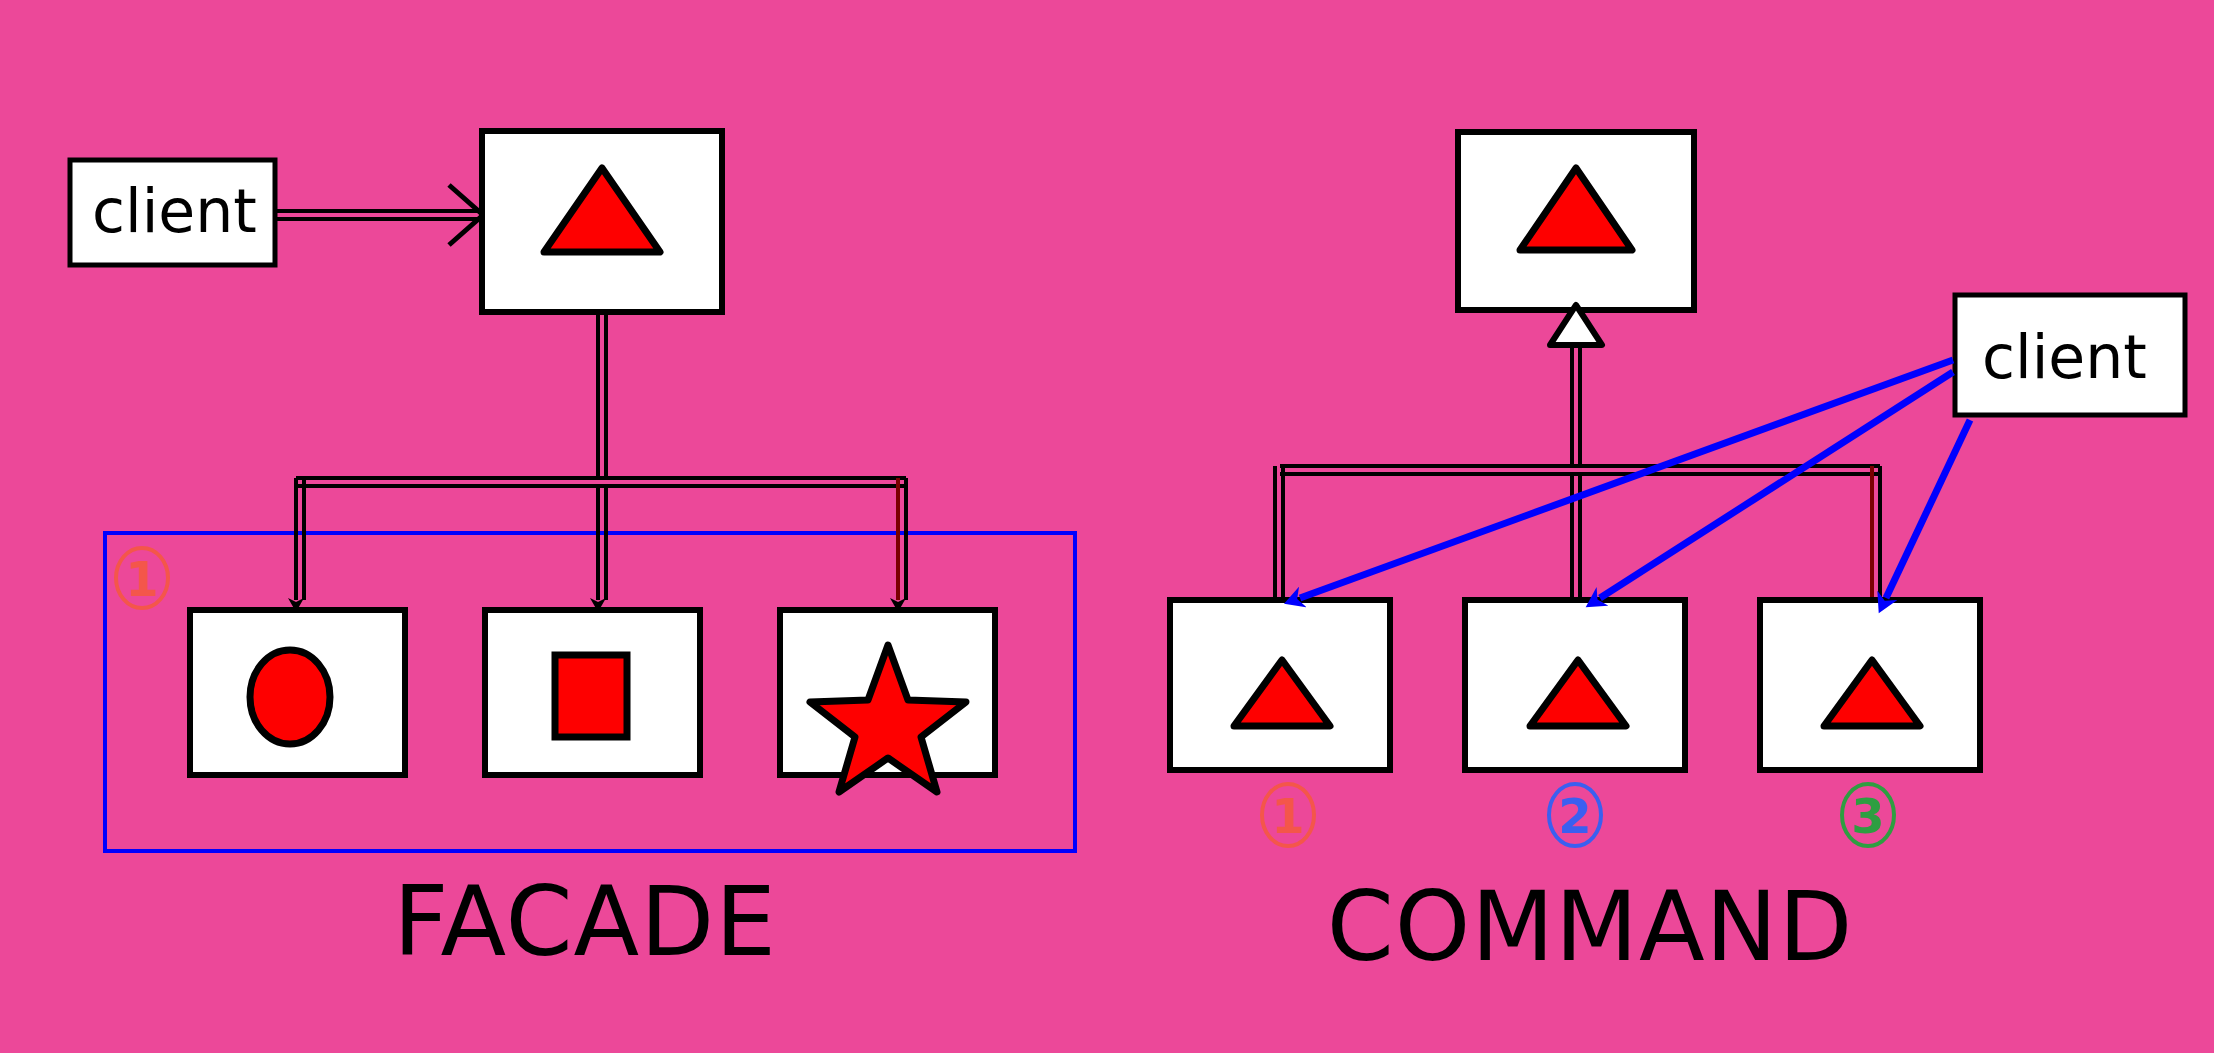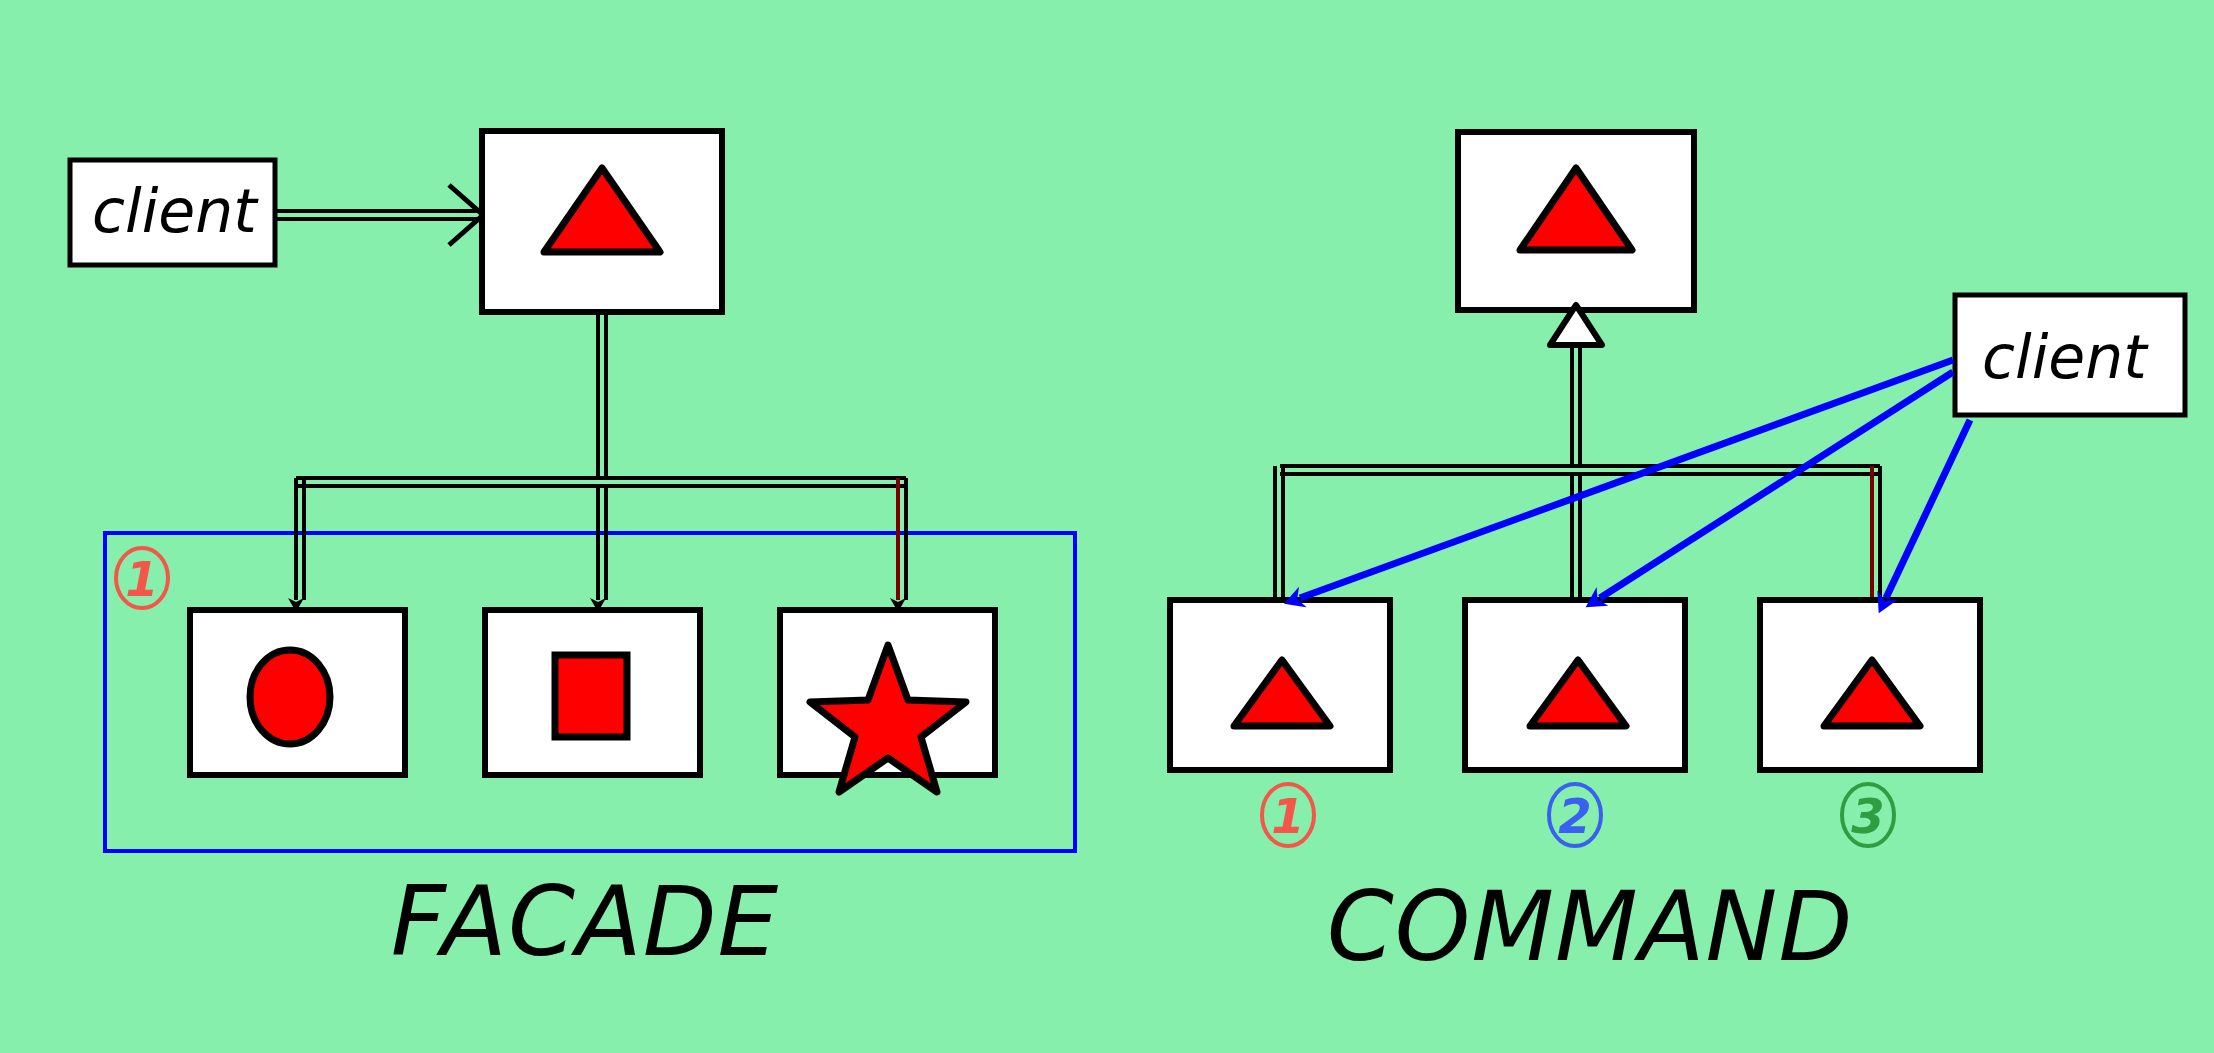--- a/index.html
+++ b/index.html
@@ -8,23 +8,22 @@
     padding: 0;
     background: #ffffff;
   }
   body {
     font-family: "DejaVu Sans", sans-serif;
   }
   #canvas {
     position: relative;
     width: 2214px;
     height: 1053px;
-    background: #86efac;
+    background: #ec4899;
     overflow: hidden;
-    font-style: italic;
   }
   #canvas svg.layer {
     position: absolute;
     left: 0;
     top: 0;
     width: 2214px;
     height: 1053px;
   }
   .box-label {
     font-family: "DejaVu Sans", sans-serif;

